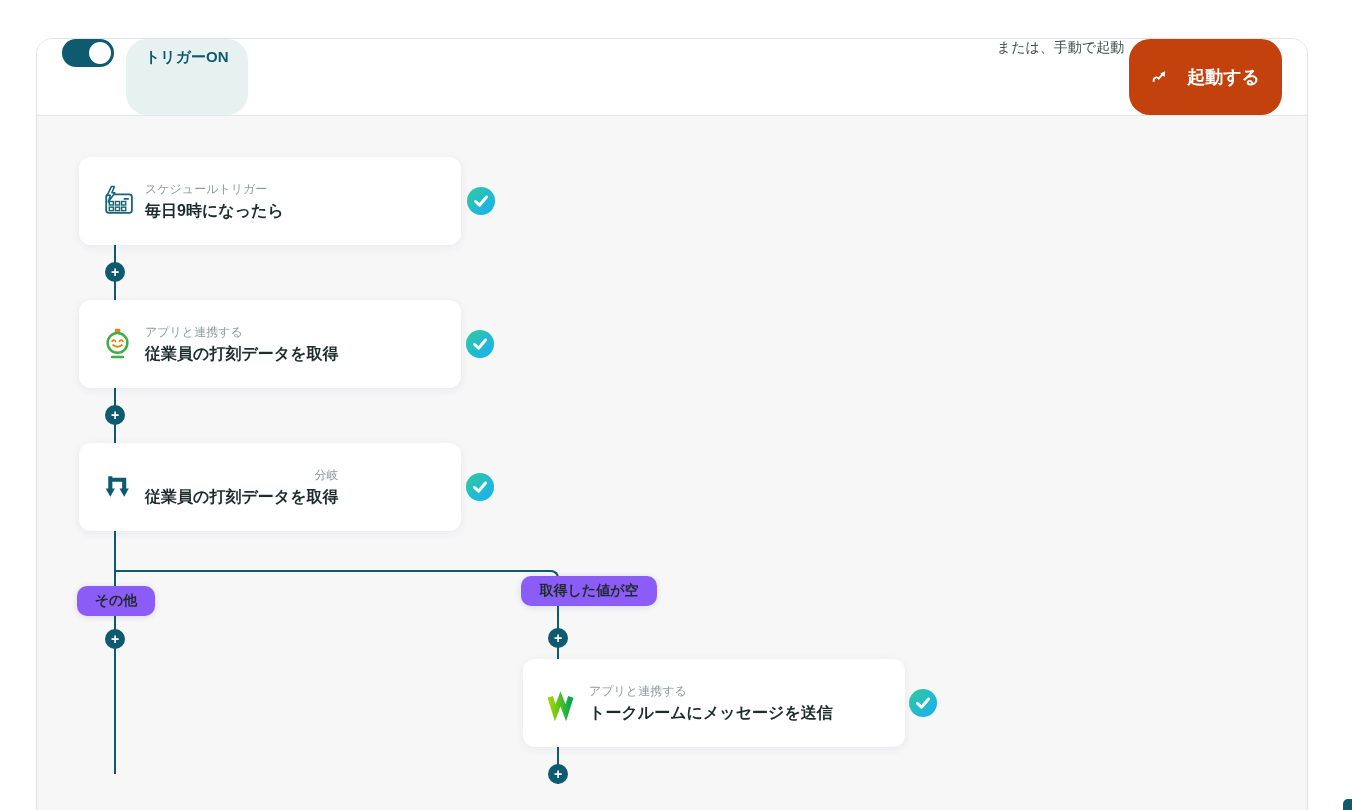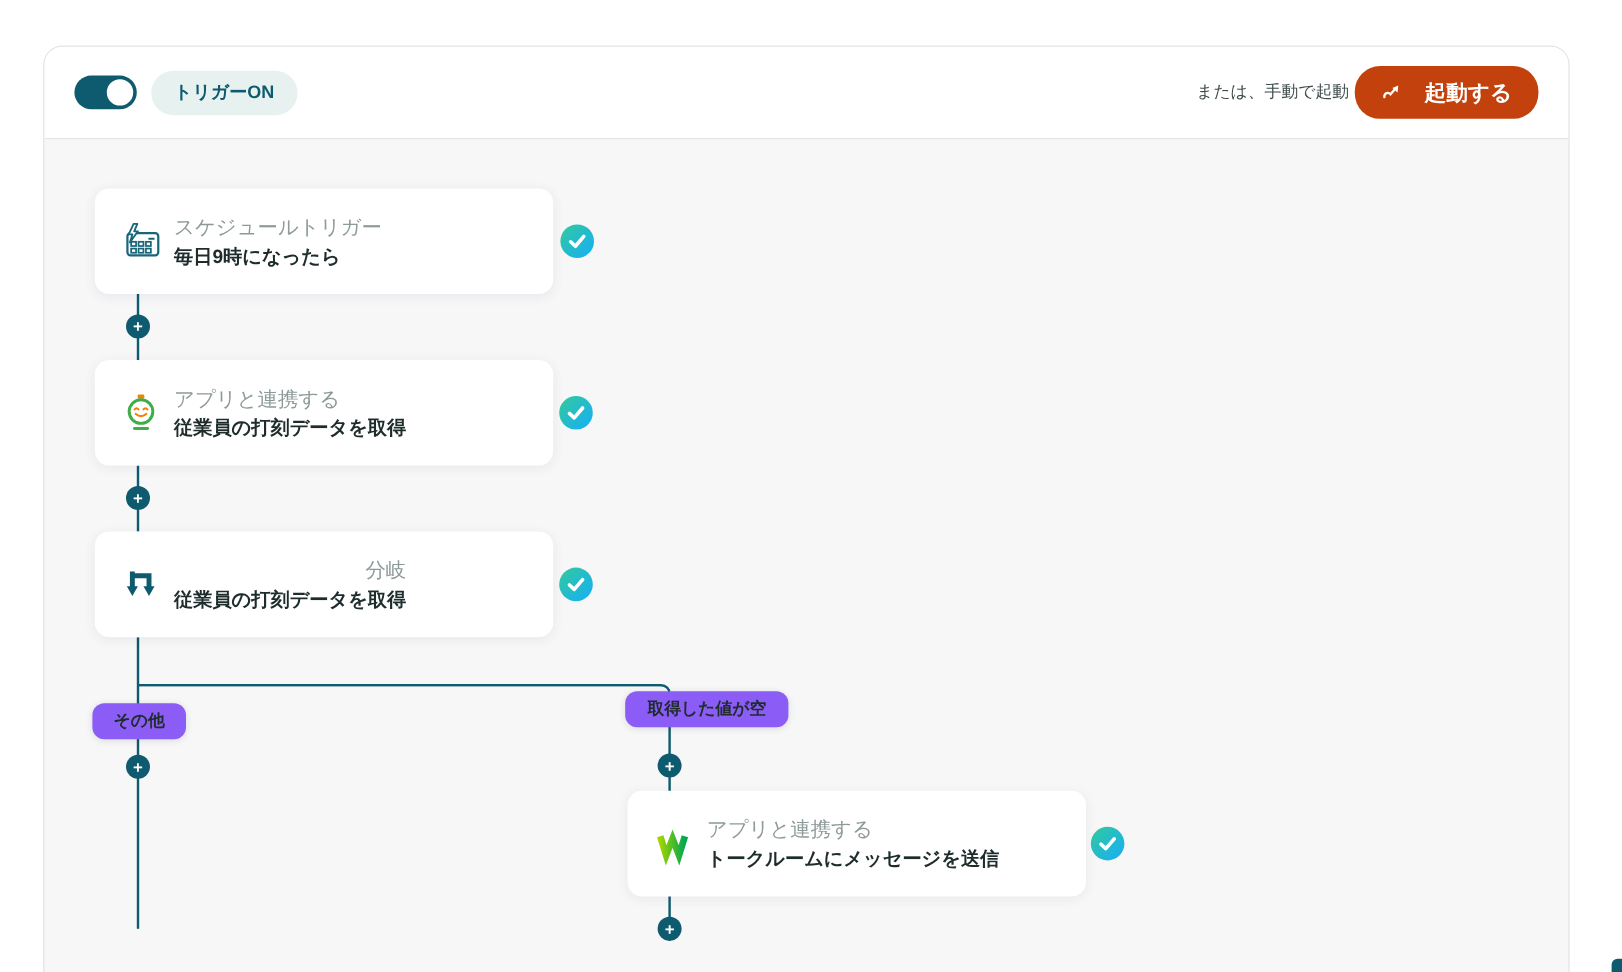--- a/index.html
+++ b/index.html
@@ -7,21 +7,21 @@
     font-family:"Liberation Sans","DejaVu Sans",sans-serif; }
 
   .panel{
     position:absolute; left:36px; top:38px; width:1272px; height:870px;
     background:#f7f7f8; border:1px solid #e2e4e4; border-radius:16px;
     overflow:hidden;
   }
   .panel-header{
     position:absolute; left:0; top:0; right:0; height:77px;
     background:#ffffff; border-bottom:1px solid #e4e6e6;
-    display:flex; align-items:center; padding:0 25px; z-index:10;
+    display:flex; padding:0 25px; z-index:10;
   }
   
   .toggle{ position:relative; width:52px; height:28px; border-radius:14px;
     background:#0e5a6e; cursor:pointer; flex:0 0 auto; }
   .toggle .knob{ position:absolute; top:3px; right:3px; width:22px; height:22px;
     border-radius:50%; background:#ffffff; }
   .toggle-label{ margin-left:12px; background:#e7f2f0; color:#0e5a6e;
     font-weight:bold; font-size:15px; padding:9px 19px; border-radius:21px; }
   .header-spacer{ flex:1; }
   .manual-hint{ color:#3e4a4a; font-size:14px; margin-right:5px; }
@@ -37,21 +37,21 @@
     border-top-right-radius:8px; z-index:1; }
 
   .node-card{
     position:absolute; width:382px; height:88px; background:#ffffff;
     border-radius:12px; box-shadow:0 2px 10px rgba(25,45,55,.07);
     display:flex; align-items:center; padding:0 20px; gap:9px;
     cursor:pointer; z-index:3;
   }
   .node-icon{ width:37px; height:37px; flex:0 0 auto; }
   .node-texts{ display:flex; flex-direction:column; gap:3px; }
-  .node-type{ color:#8e9a9a; font-size:17px; }
+  .node-type{ color:#8e9a9a; font-size:12px; }
   .node-title{ color:#1e2c2c; font-size:16px; font-weight:bold; }
 
   .check-badge{
     position:absolute; width:28px; height:28px; border-radius:50%;
     background:linear-gradient(135deg,#2fc7a4 10%,#19b1f0 90%);
     display:flex; align-items:center; justify-content:center; z-index:4;
   }
   .plus-btn{
     position:absolute; width:20px; height:20px; border-radius:50%;
     background:#0e5a6e; color:#ffffff; border:none; cursor:pointer;

